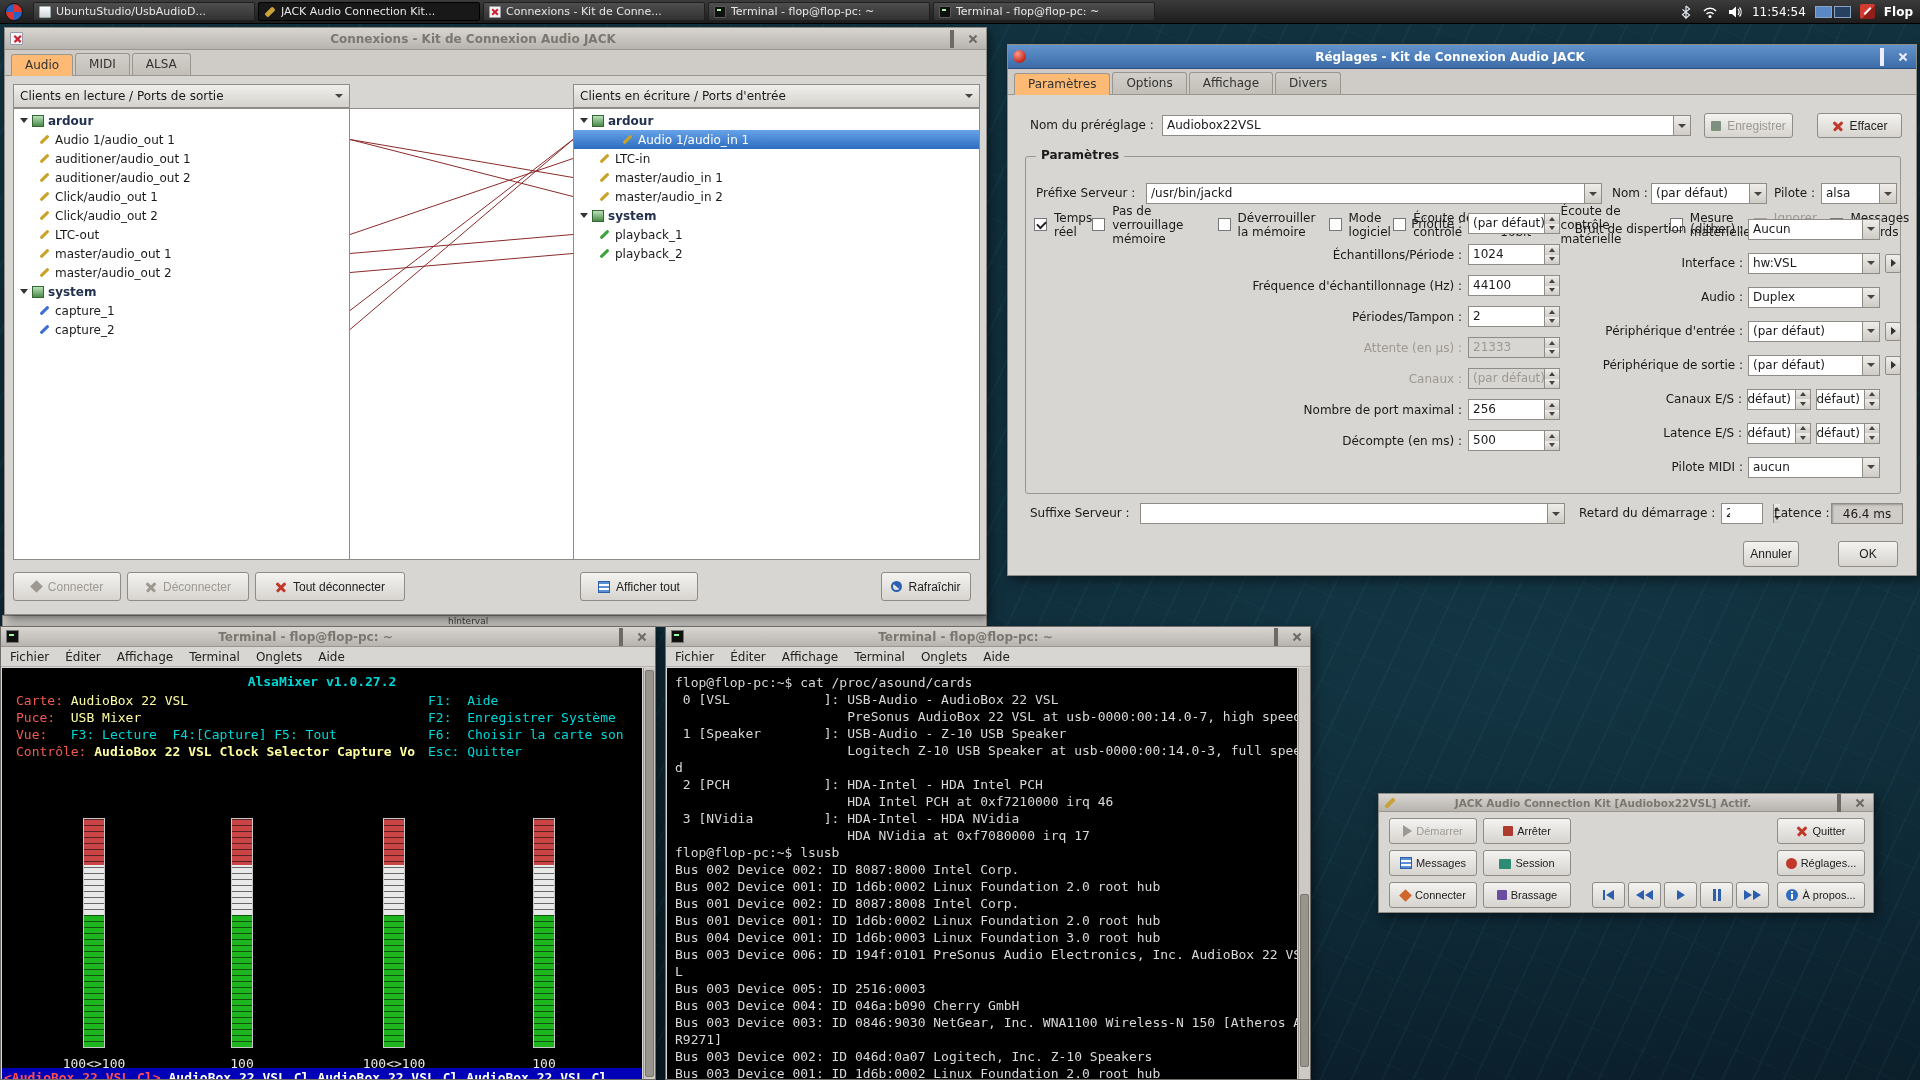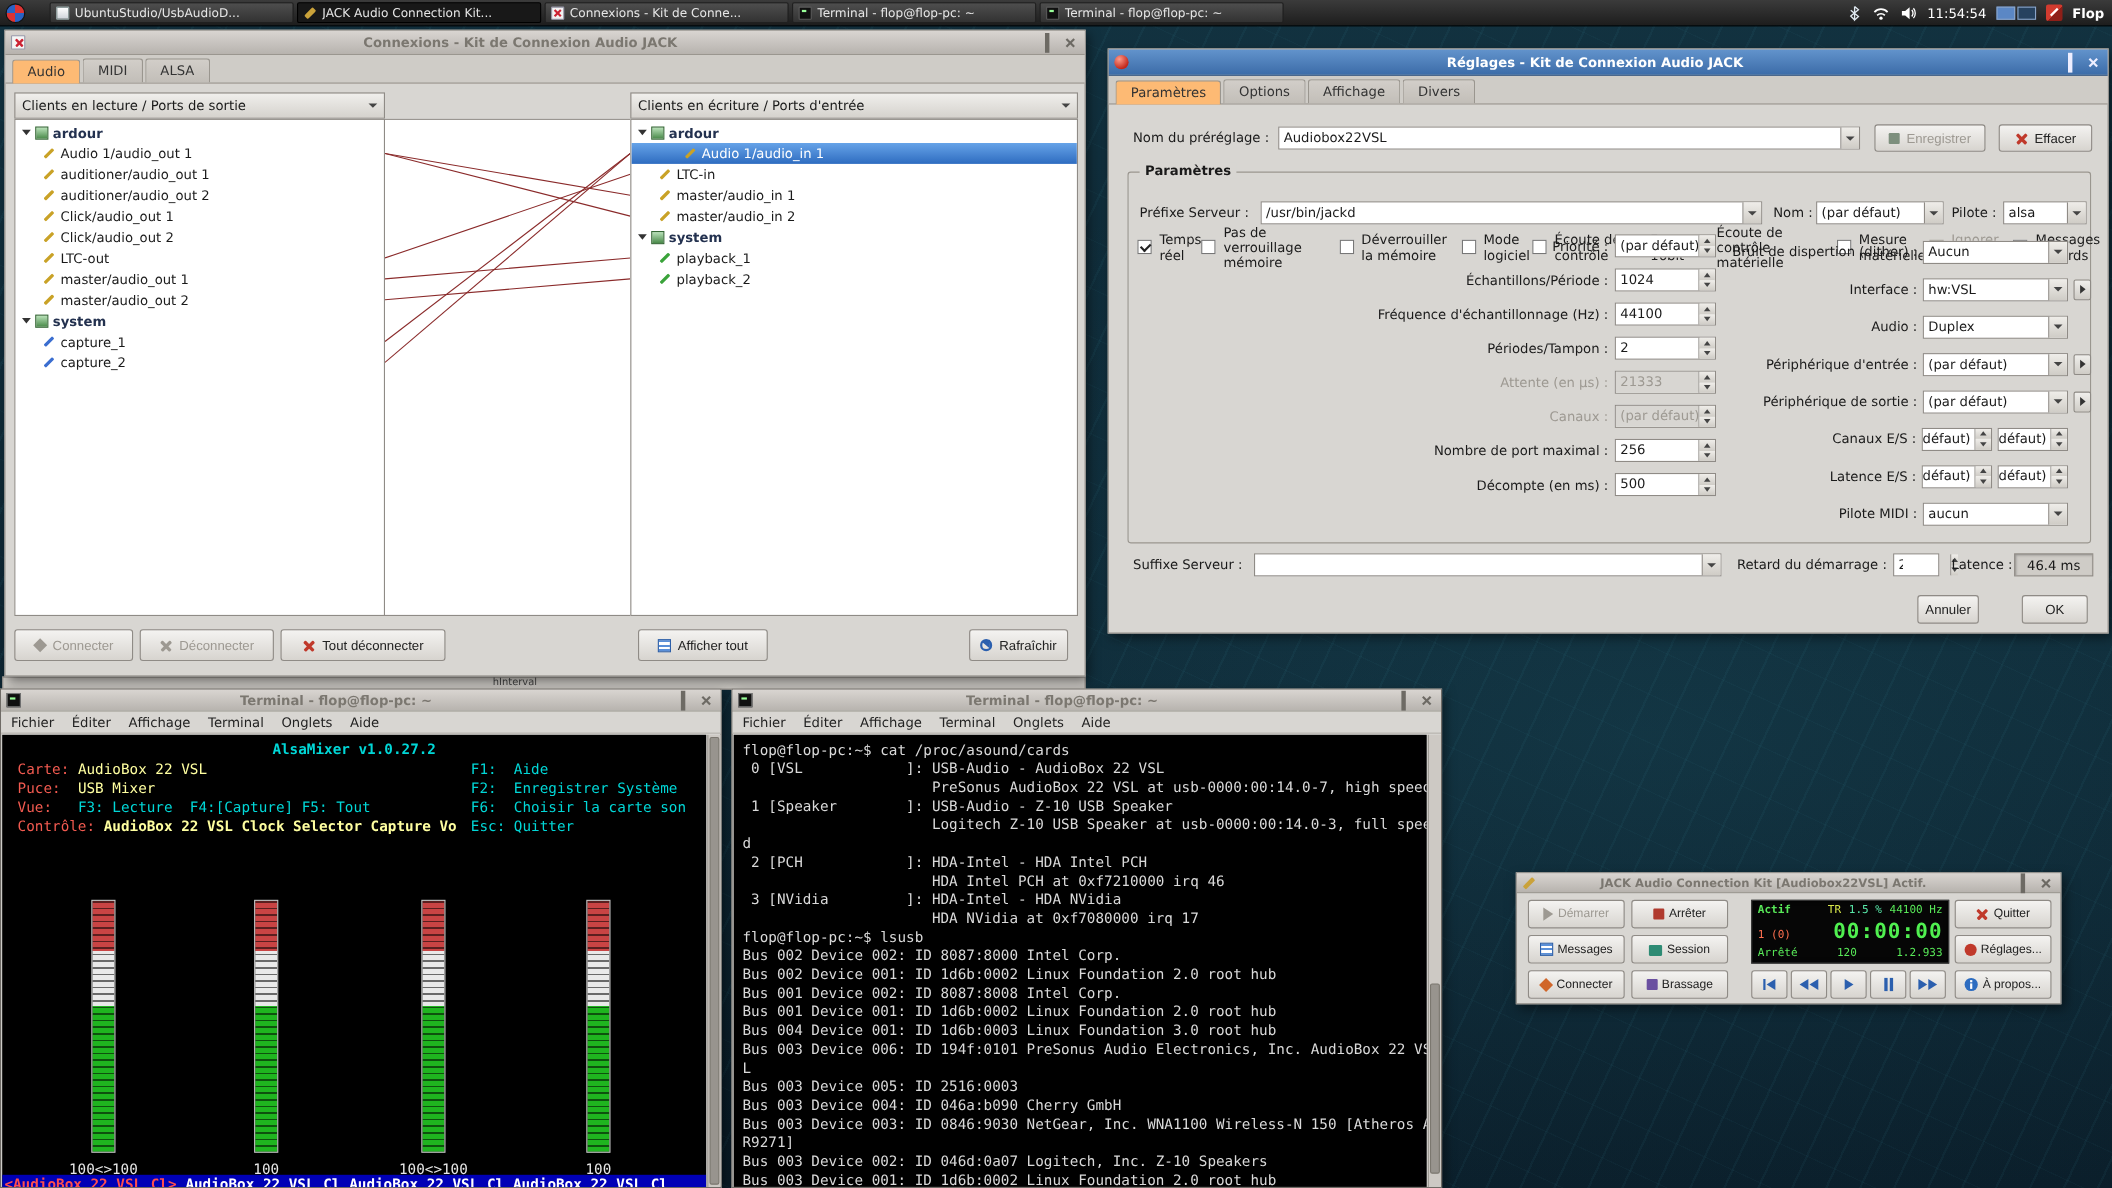--- a/index.html
+++ b/index.html
@@ -8,21 +8,21 @@
   .desktop { position:relative; width:1920px; height:1080px; overflow:hidden;
     background:
       radial-gradient(ellipse at 78% 62%, rgba(45,130,150,.18), transparent 55%),
       repeating-linear-gradient(115deg, rgba(70,170,190,.06) 0 2px, transparent 2px 28px),
       repeating-linear-gradient(25deg, rgba(70,170,190,.04) 0 1px, transparent 1px 40px),
       linear-gradient(#123240,#0a1c28);
   }
 
   
   .panel { position:absolute; top:0; left:0; right:0; height:24px; z-index:50;
-    background:linear-gradient(#3b3b3b,#1d1d1d); display:flex; align-items:center; gap:22px; padding:0 5px; border-bottom:1px solid #000;text-align:right; }
+    background:linear-gradient(#3b3b3b,#1d1d1d); display:flex; align-items:center; gap:10px; padding:0 5px; border-bottom:1px solid #000;text-align:right; }
   .appmenu { width:18px; height:18px; border-radius:50%; flex:none;
     background:conic-gradient(#d33 0 25%, #2a62c4 25% 50%, #d33 50% 75%, #2a62c4 75% 100%); border:1px solid #111; }
   .tasks { display:flex; gap:3px; }
   .taskbtn { width:222px; height:19px; background:linear-gradient(#4e4e4e,#323232); border:1px solid #202020; border-radius:2px;
     display:flex; align-items:center; gap:5px; padding:0 5px; color:#e6e6e6; font-size:11px; white-space:nowrap; overflow:hidden; }
   .taskbtn.active { background:#181818; border-color:#000; }
   .ticon { width:12px; height:12px; flex:none; border-radius:1px; background:#888; position:relative; }
   .taskbtn.doc .ticon { background:linear-gradient(#ffffff,#cfd4da); border:1px solid #9aa; }
   .taskbtn.jack .ticon { background:#caa23a; transform:rotate(-45deg) scale(.9,.4); border-radius:2px; }
   .taskbtn.conn .ticon { background:#f2f2f2; border:1px solid #99a; }
@@ -481,21 +481,21 @@
         <span class="tab">Divers</span>
       </div>
 
     <span class="flabel" style="left:22px; top:70px;">Nom du préréglage :</span>
     <div class="combo" style="position:absolute; left:154px; top:70px; width:529px;">
       <span class="cval">Audiobox22VSL</span>
       <span class="cbtn">
           <i class="car"></i>
         </span>
     </div>
-    <button class="btn disabled" style="position:absolute; left:696px; top:68px; width:101px; height:25px;">
+    <button class="btn disabled" style="position:absolute; left:696px; top:68px; width:89px; height:25px;">
       <i class="ic ic-sq" style="color:#7d8f7d;"></i>
       <span>Enregistrer</span>
     </button>
     <button class="btn" style="position:absolute; left:809px; top:68px; width:85px; height:25px;">
       <i class="ic ic-x" style="color:#c0392b;"></i>
       <span>Effacer</span>
     </button>
 
     <div class="groupbox" style="left:17px; top:111px; width:876px; height:338px;"></div>
     <span class="grouptitle" style="left:28px; top:103px;">Paramètres</span>
@@ -1007,39 +1007,20 @@
     </button>
     <button class="btn jbtn" style="left:104px; top:88px;">
       <i class="ic ic-sq" style="color:#6a4fa0;"></i>
       <span>Brassage</span>
     </button>
     <button class="btn jbtn" style="left:398px; top:88px;">
       <i class="ic ic-info"></i>
       <span>À propos...</span>
     </button>
 
-    <div class="jdisp">
-      <div class="drow">
-        <span class="dgreen" style="font-weight:bold;">Actif</span>
-        <span style="display:flex; gap:7px;">
-          <span class="dyell">TR</span>
-          <span class="dmint">1.5 %</span>
-          <span class="dgreen">44100 Hz</span>
-        </span>
-      </div>
-      <div class="drow">
-        <span class="dred">1 (0)</span>
-        <span class="dtime">00:00:00</span>
-      </div>
-      <div class="drow">
-        <span class="dgreen">Arrêté</span>
-        <span class="dgreen">120</span>
-        <span class="dgreen">1.2.933</span>
-      </div>
-    </div>
 
     <div class="transport">
       <button class="btn">
           <i class="vbar"></i>
           <i class="tri-l"></i>
         </button>
       <button class="btn">
           <i class="tri-l"></i>
           <i class="tri-l"></i>
         </button>

